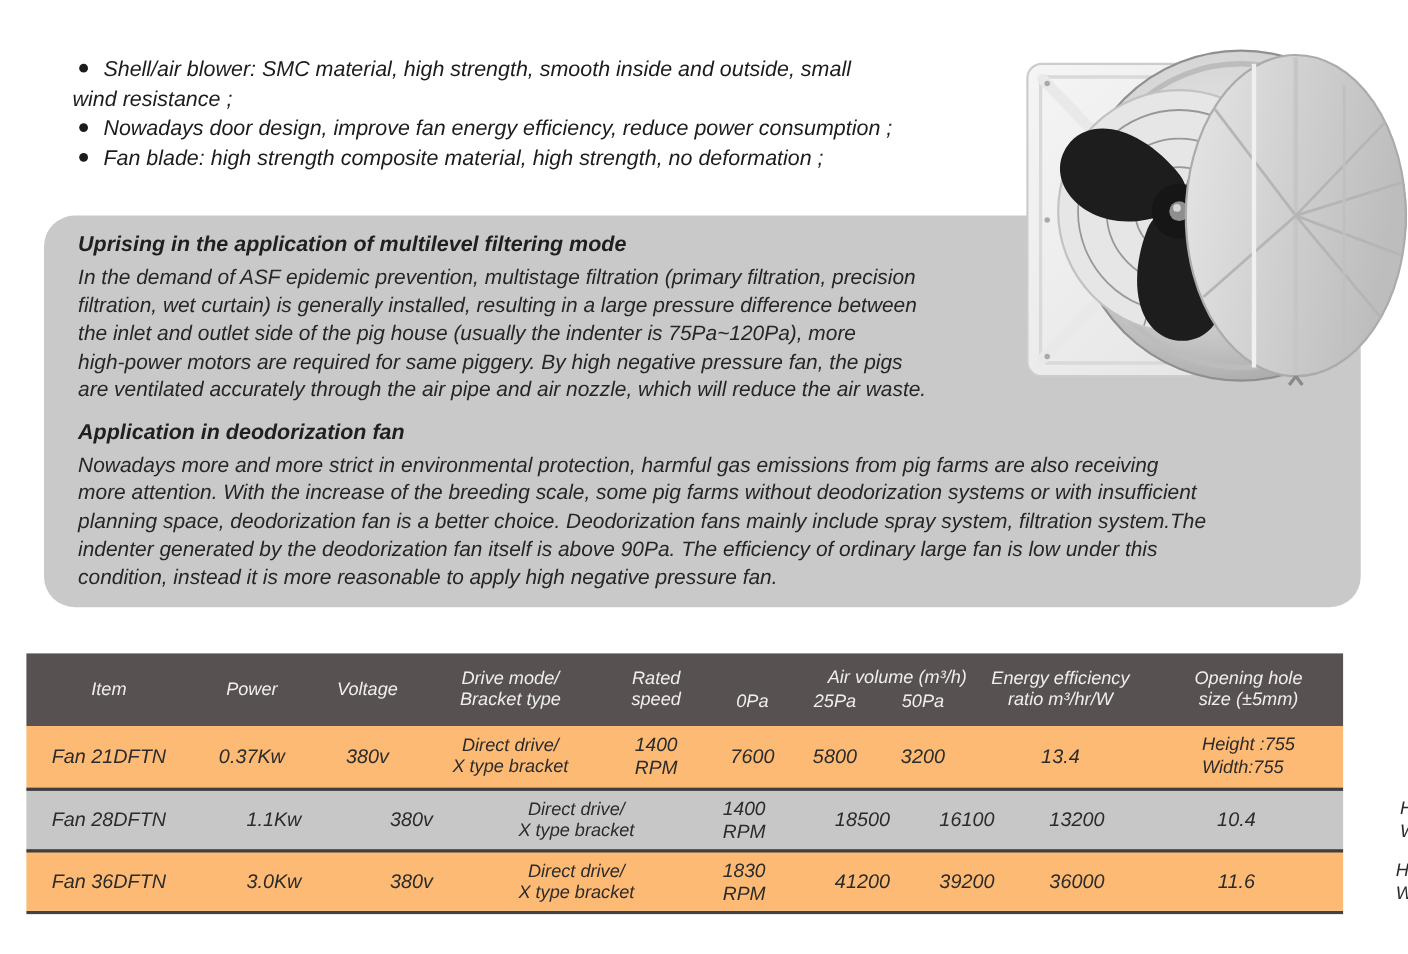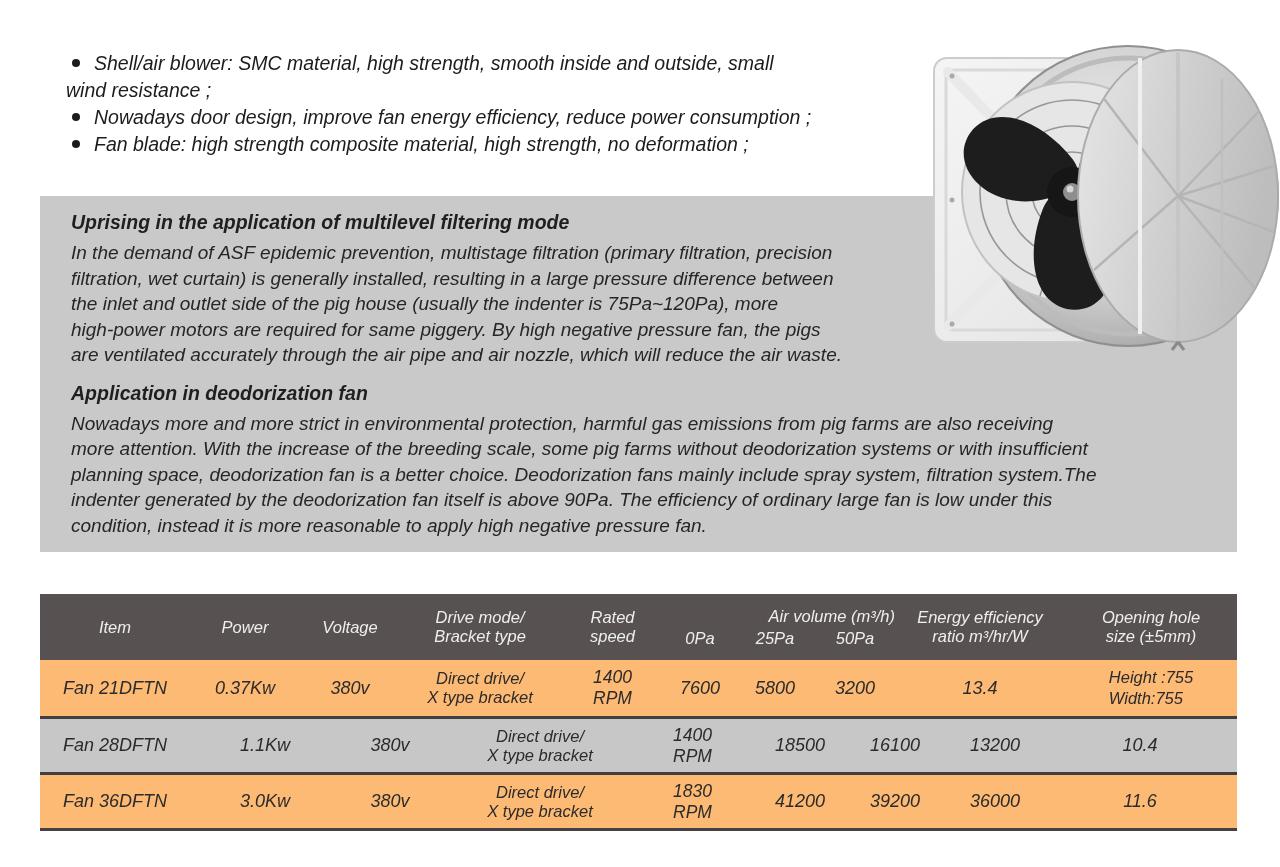--- a/index.html
+++ b/index.html
@@ -19,38 +19,38 @@
   }
   .bullet { margin-bottom:0; }
   .dot {
     display:inline-block; width:8px; height:8px; border-radius:50%;
     background:#1c1c1c; margin:0 14px 3px 6px; vertical-align:middle;
   }
 
   
   .panel {
     position:absolute; left:40px; top:196px; width:1197px; height:356px;
-    background:#c9c9c9; padding:15px 16px 0 31px; z-index:1;
+    background:#c9c9c9; padding:15px 16px 0 31px; z-index:1;border-radius:28px;
   }
   .panel h2 {
     font-size:19.5px; font-weight:bold; color:#1f1f1f; margin-bottom:6px;
   }
   .panel p {
     font-size:19px; line-height:25.5px; color:#262626; margin-bottom:14px;
   }
   .panel .p1 { width:890px; }
   .panel .p2 { width:1160px; }
   .panel .h2-second { margin-top:12px; }
 
   
   .fan-img { position:absolute; left:922px; top:26px; z-index:2; }
 
   
   .spec-table {
-    position:absolute; left:40px; top:594px; width:1197px; z-index:1;
+    position:absolute; left:24px; top:594px; width:1197px; z-index:1;
     color:#2b2b2b;
   }
   .grid-row {
     display:grid;
     grid-template-columns:150px 110px 100px 160px 105px 70px 80px 80px 170px 172px;
     align-items:center;
   }
   .thead {
     background:#575152; color:#efeeee; height:66px; font-size:16.5px;
   }

